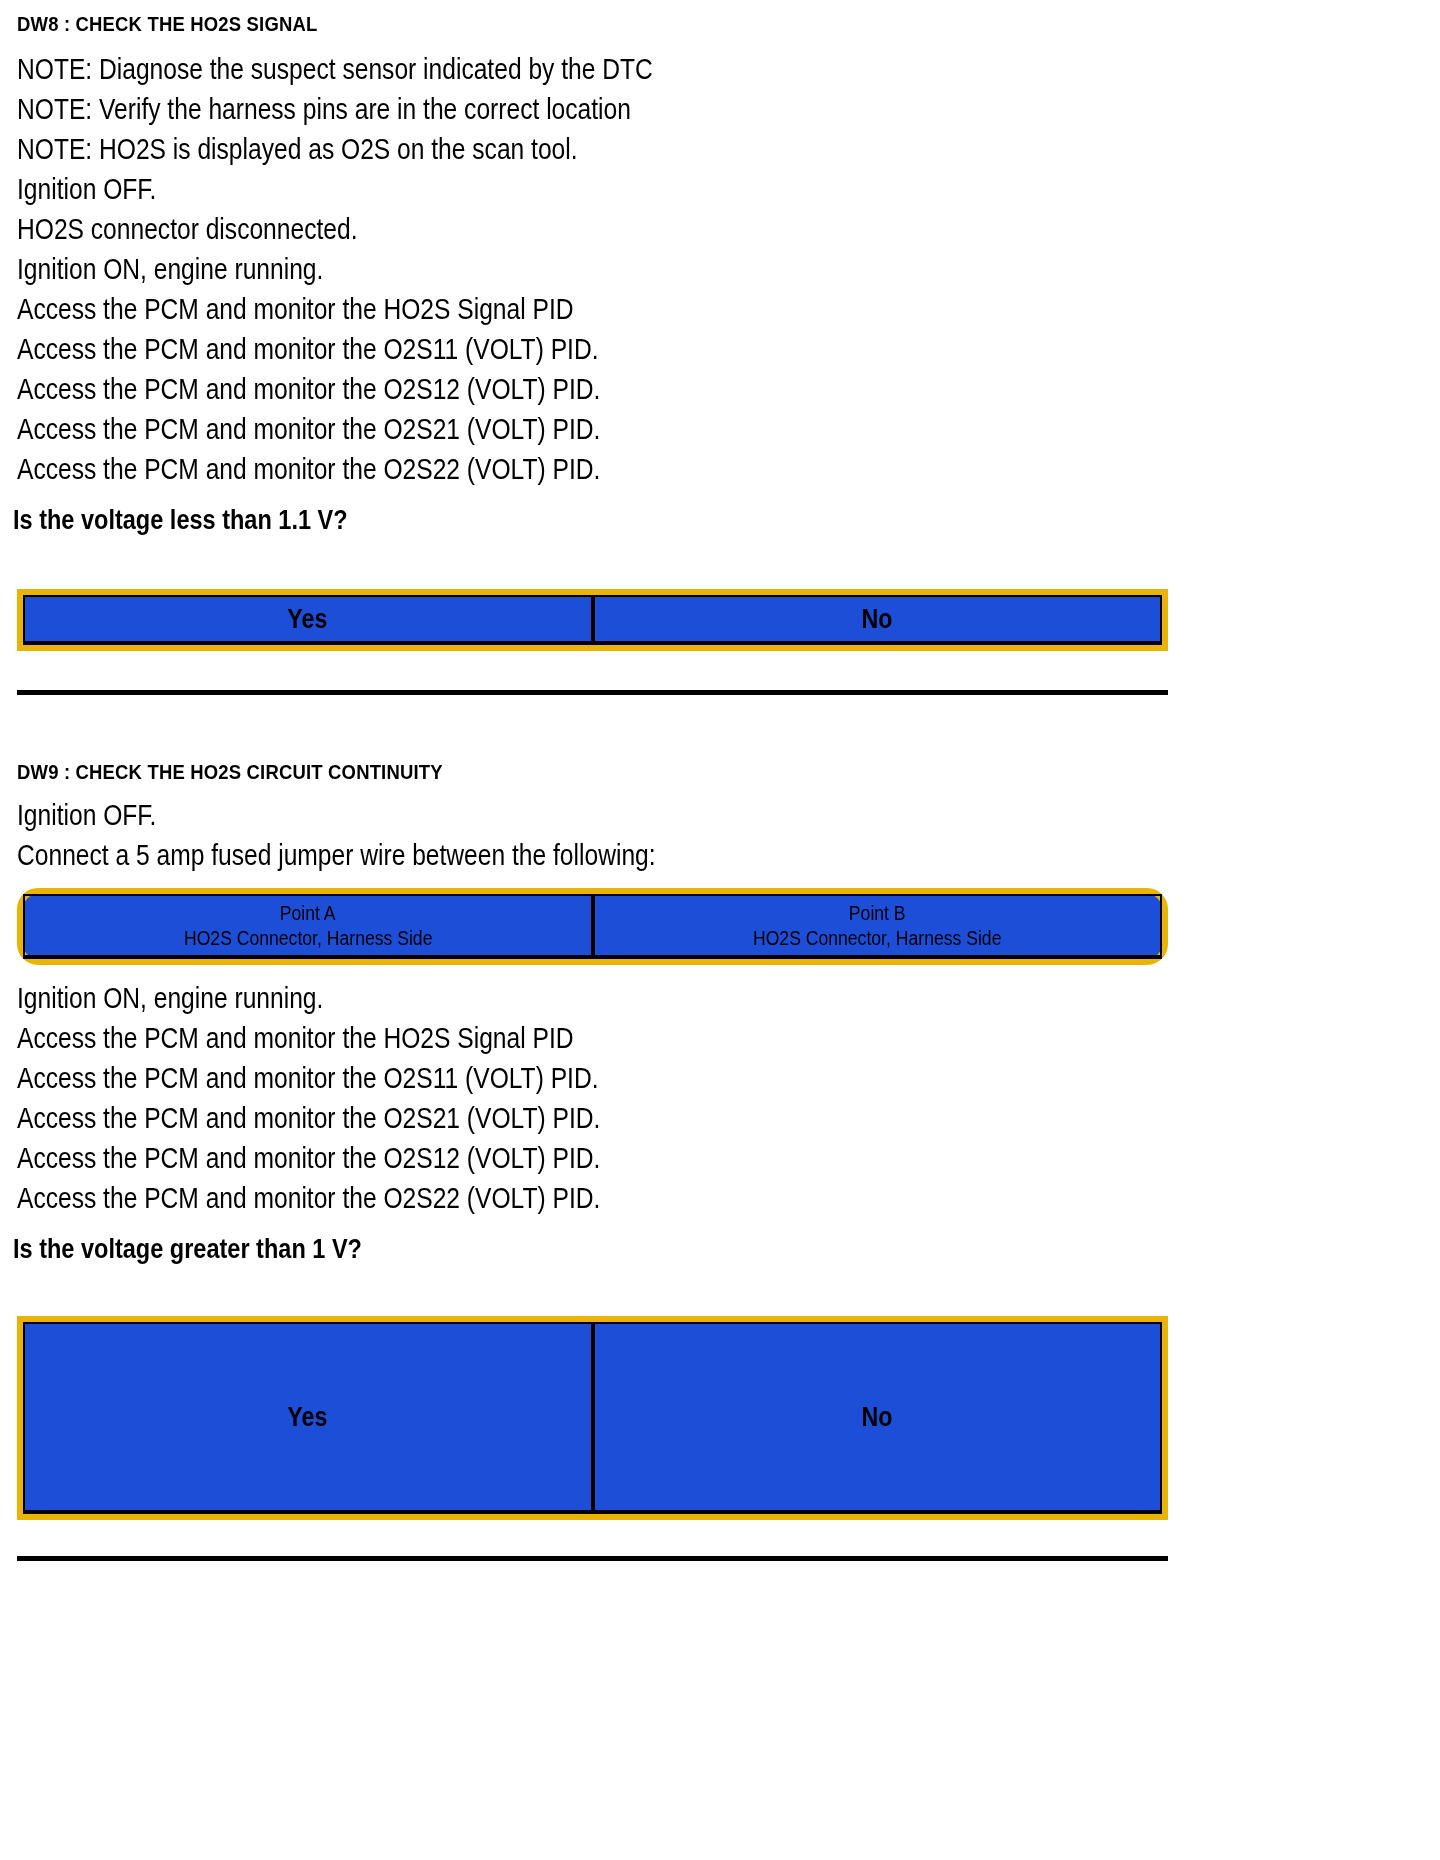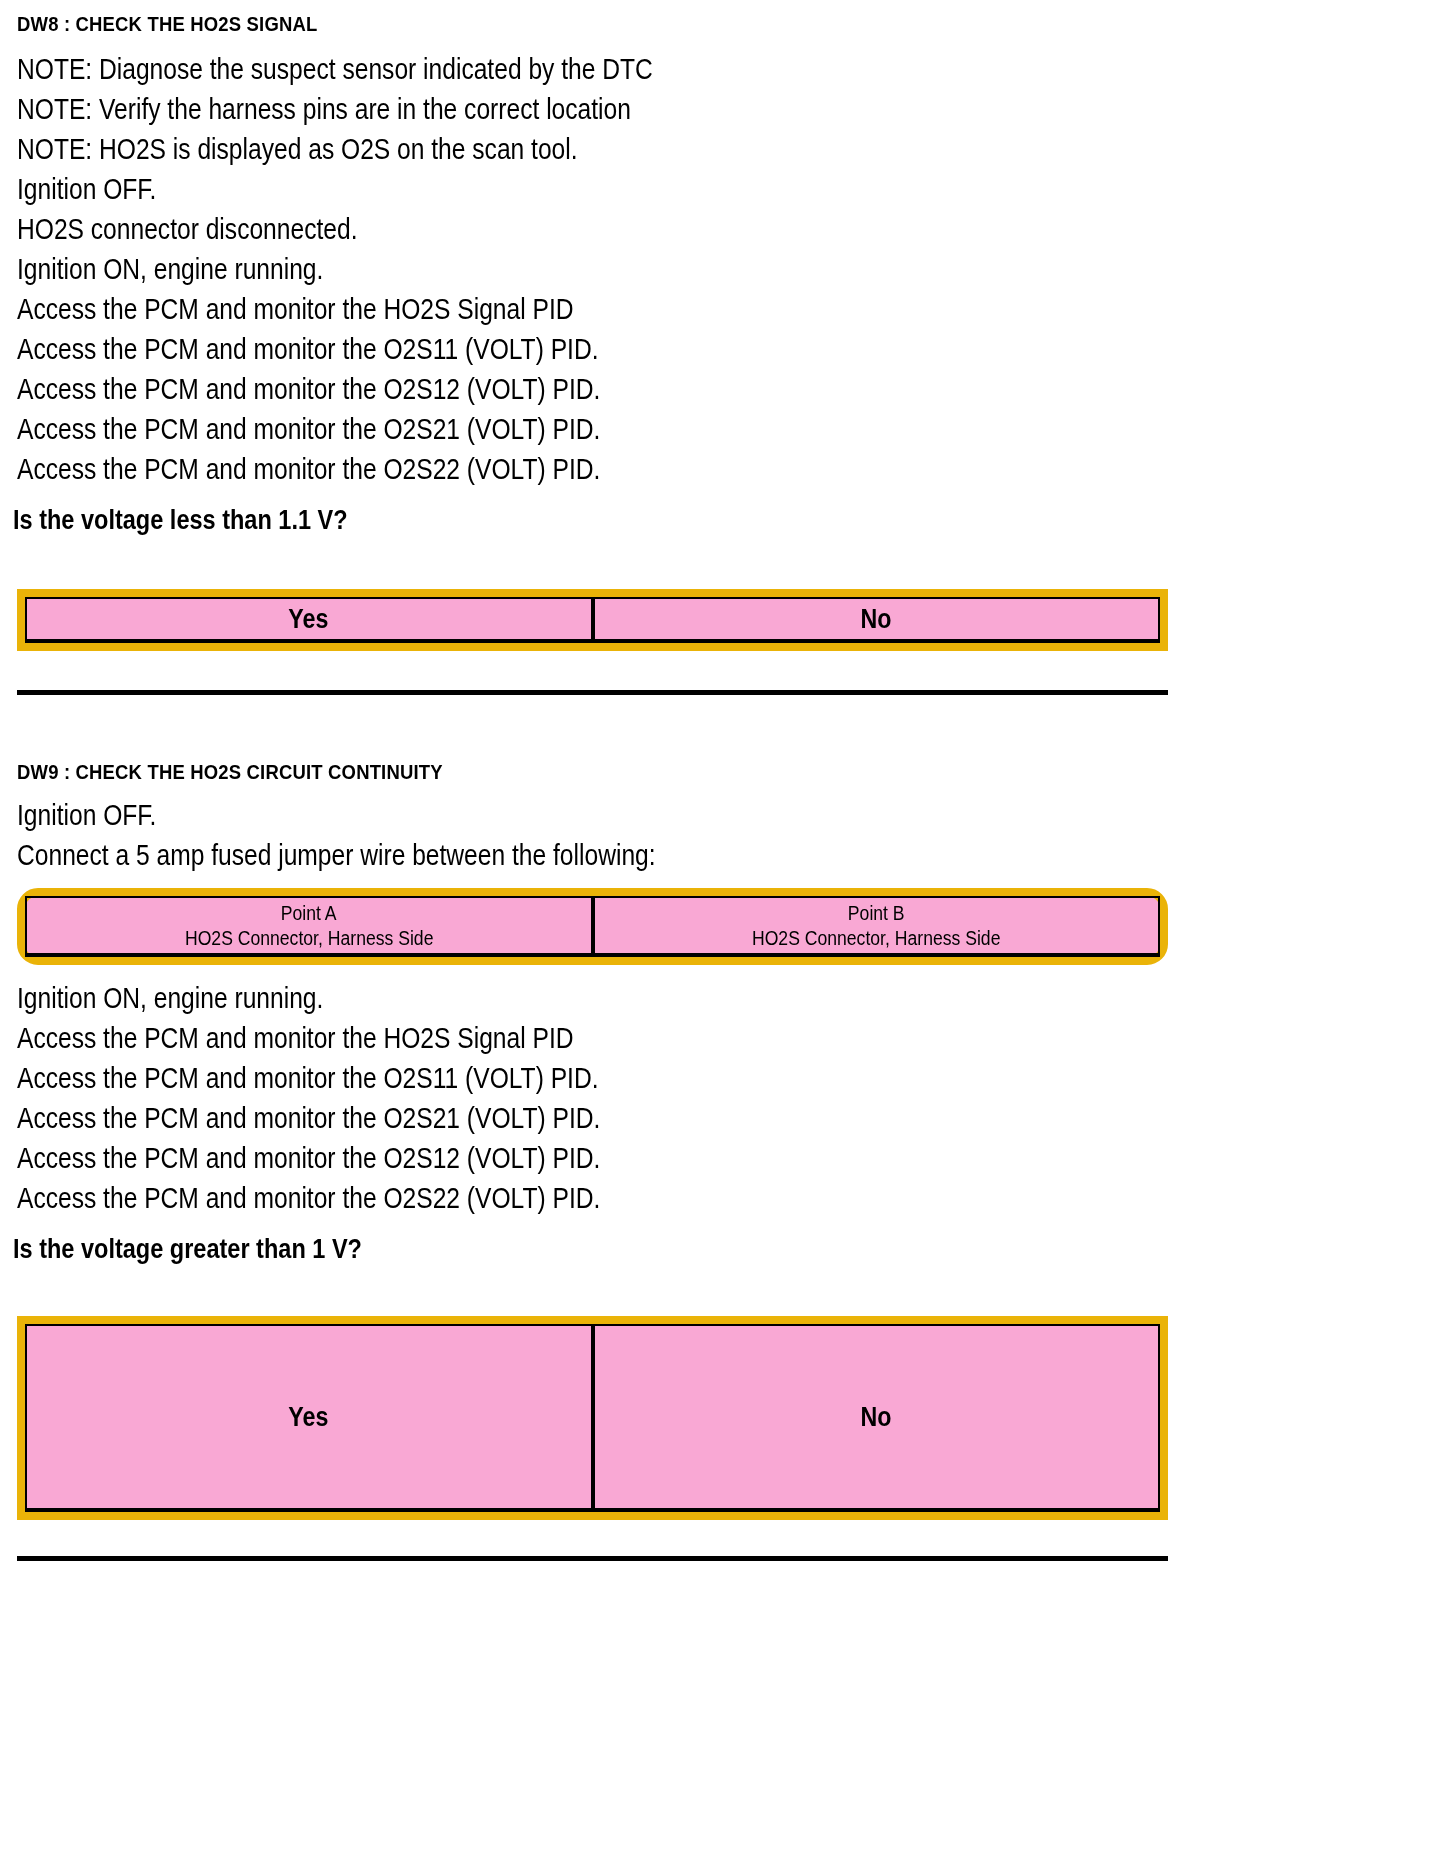--- a/index.html
+++ b/index.html
@@ -47,23 +47,23 @@
     transform: scaleX(0.84);
     transform-origin: left center;
     white-space: nowrap;
     line-height: 1.0;
   }
 
   
   .abs { position: absolute; }
   .tbl-wrap {
     position: absolute;
-    border: 8px solid #eab308;
+    border: 6px solid #eab308;
     box-sizing: border-box;
-    background: #f9a8d4;
+    background: #1d4ed8;
   }
   .tbl-wrap table {
     width: 100%;
     height: 100%;
     border-collapse: collapse;
     table-layout: fixed;
   }
   .tbl-wrap td {
     border: 2px solid #000;
     padding: 0;

